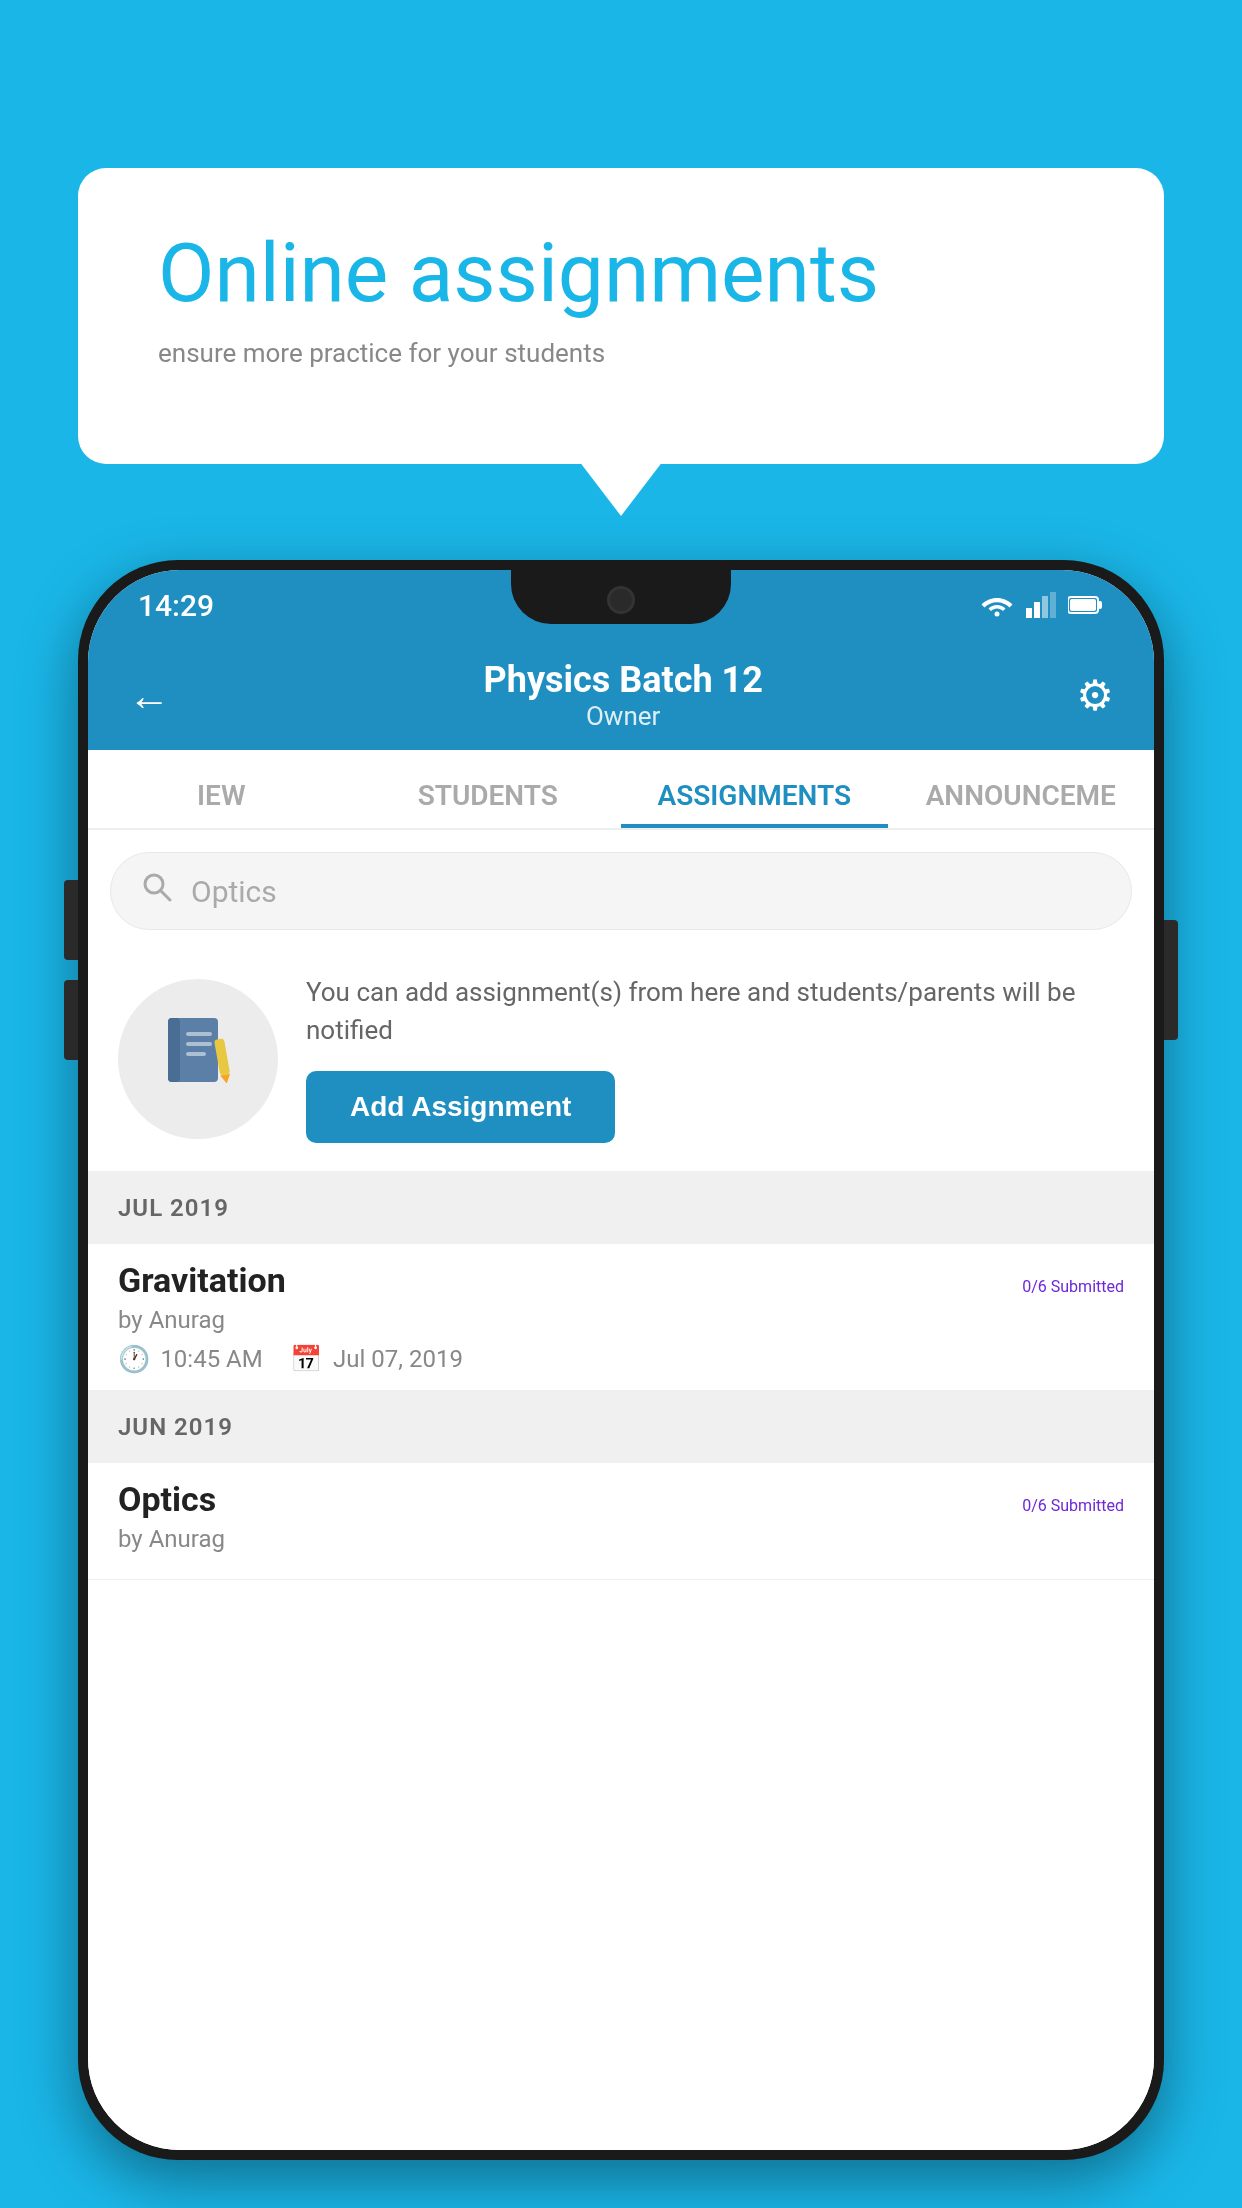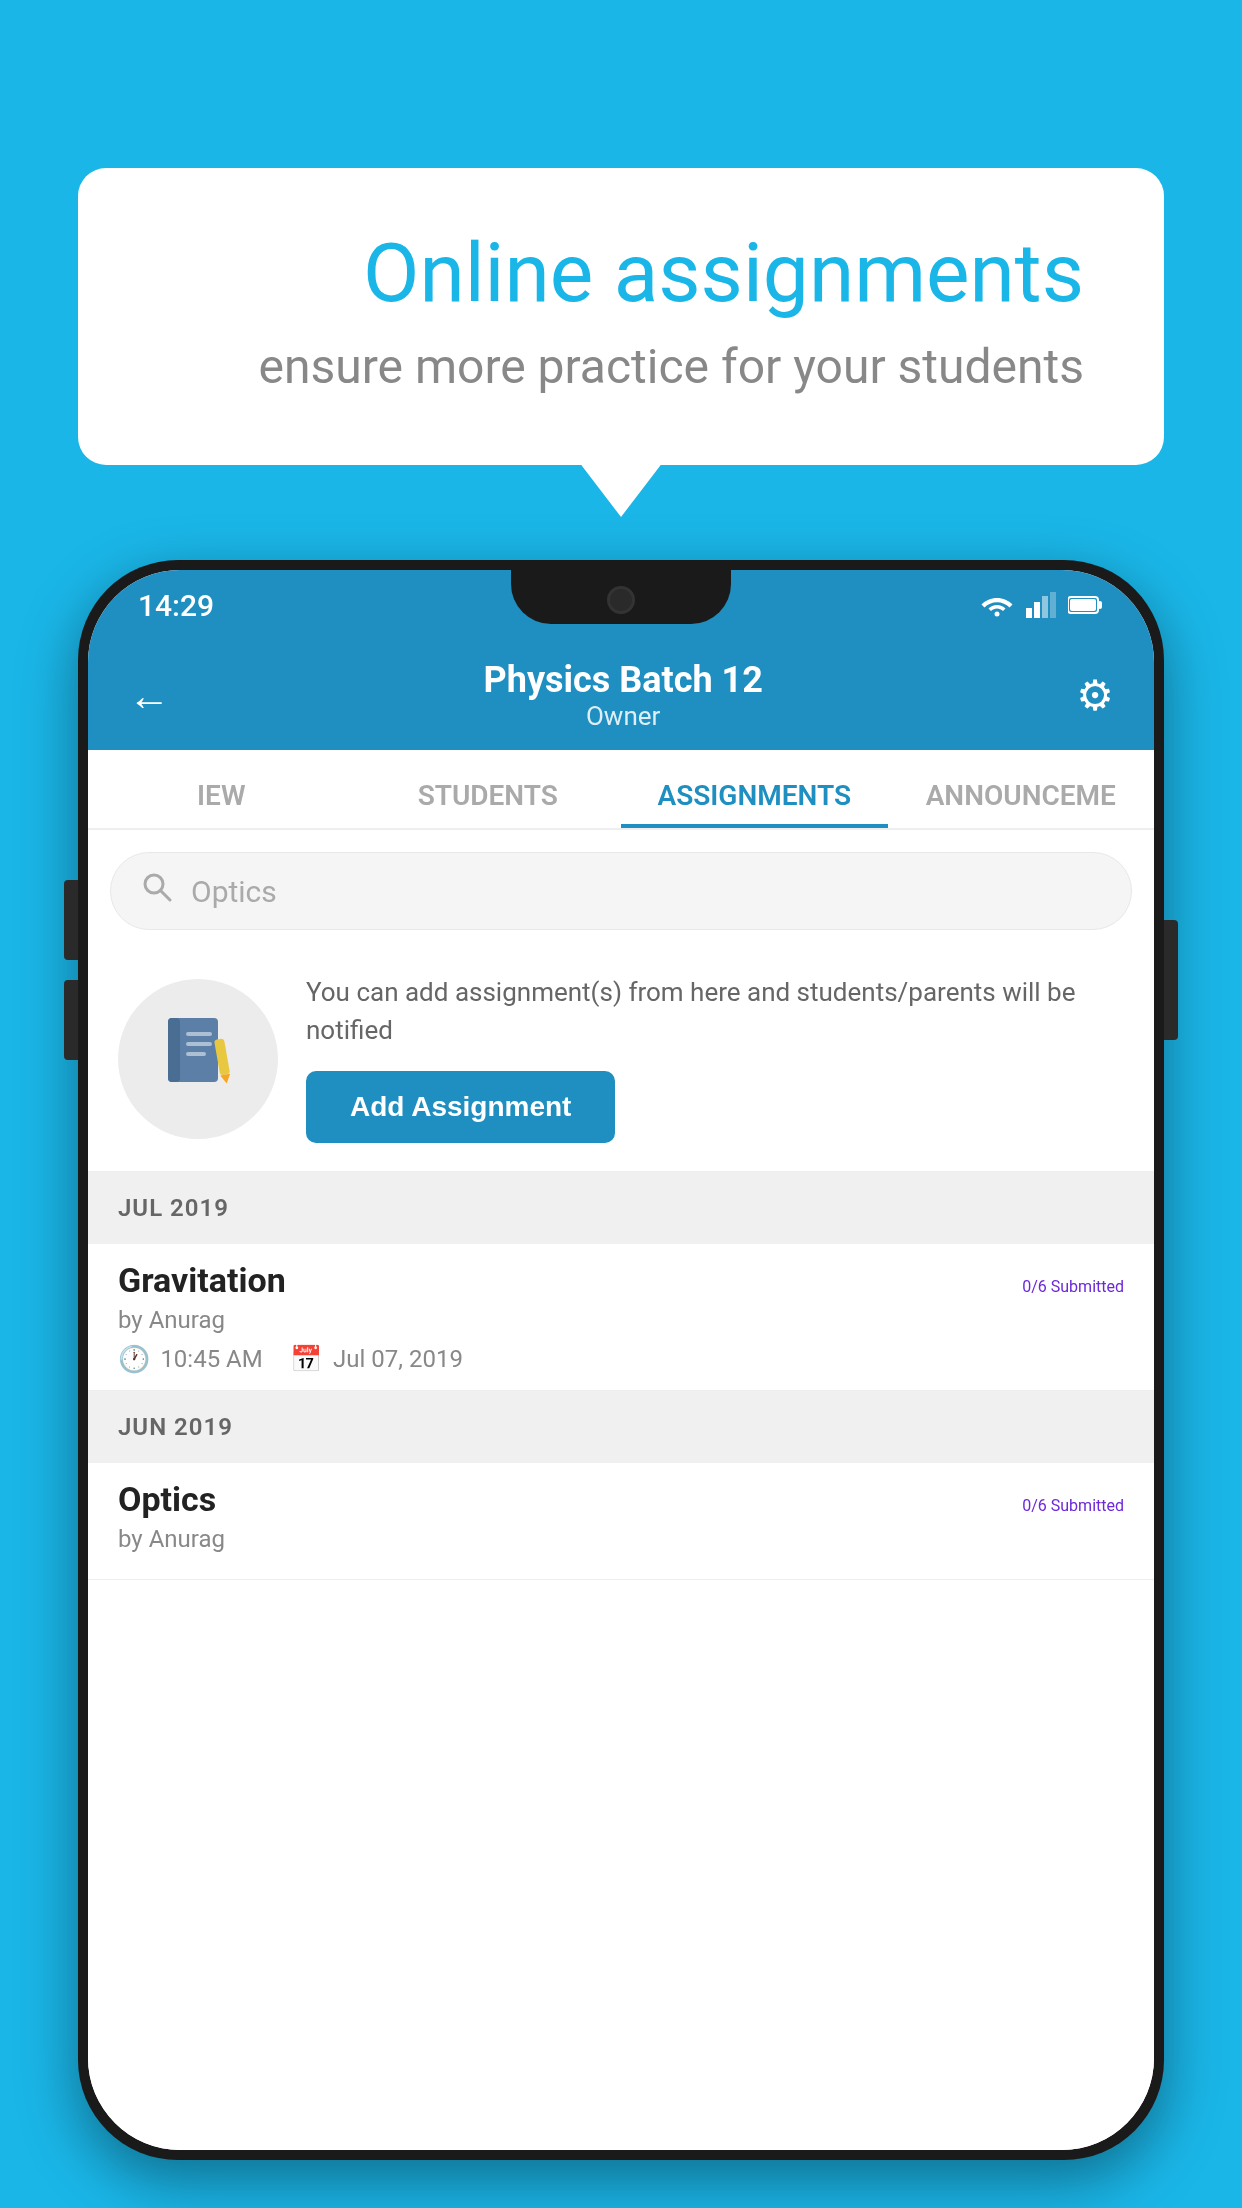--- a/index.html
+++ b/index.html
@@ -15,22 +15,22 @@
     
     .speech-bubble-container {
       position: absolute;
       top: 168px;
       left: 78px;
       width: 1086px;
     }
     .speech-bubble {
       background: white;
       border-radius: 28px;
-      padding: 60px 80px 70px;
-      text-align: right;
+      padding: 60px 80px 96px;
+      text-align: left;
       position: relative;
     }
     .speech-bubble::after {
       content: '';
       position: absolute;
       bottom: -52px;
       left: 50%;
       transform: translateX(-50%);
       width: 0;
       height: 0;
@@ -39,21 +39,21 @@
       border-top: 55px solid white;
     }
     .speech-bubble-title {
       font-size: 82px;
       color: #1ab6e8;
       font-weight: 400;
       line-height: 1.1;
       margin-bottom: 20px;
     }
     .speech-bubble-subtitle {
-      font-size: 48px;
+      font-size: 26px;
       color: #888;
       font-weight: 400;
     }
 
     
     .phone-frame {
       position: absolute;
       top: 560px;
       left: 78px;
       width: 1086px;

